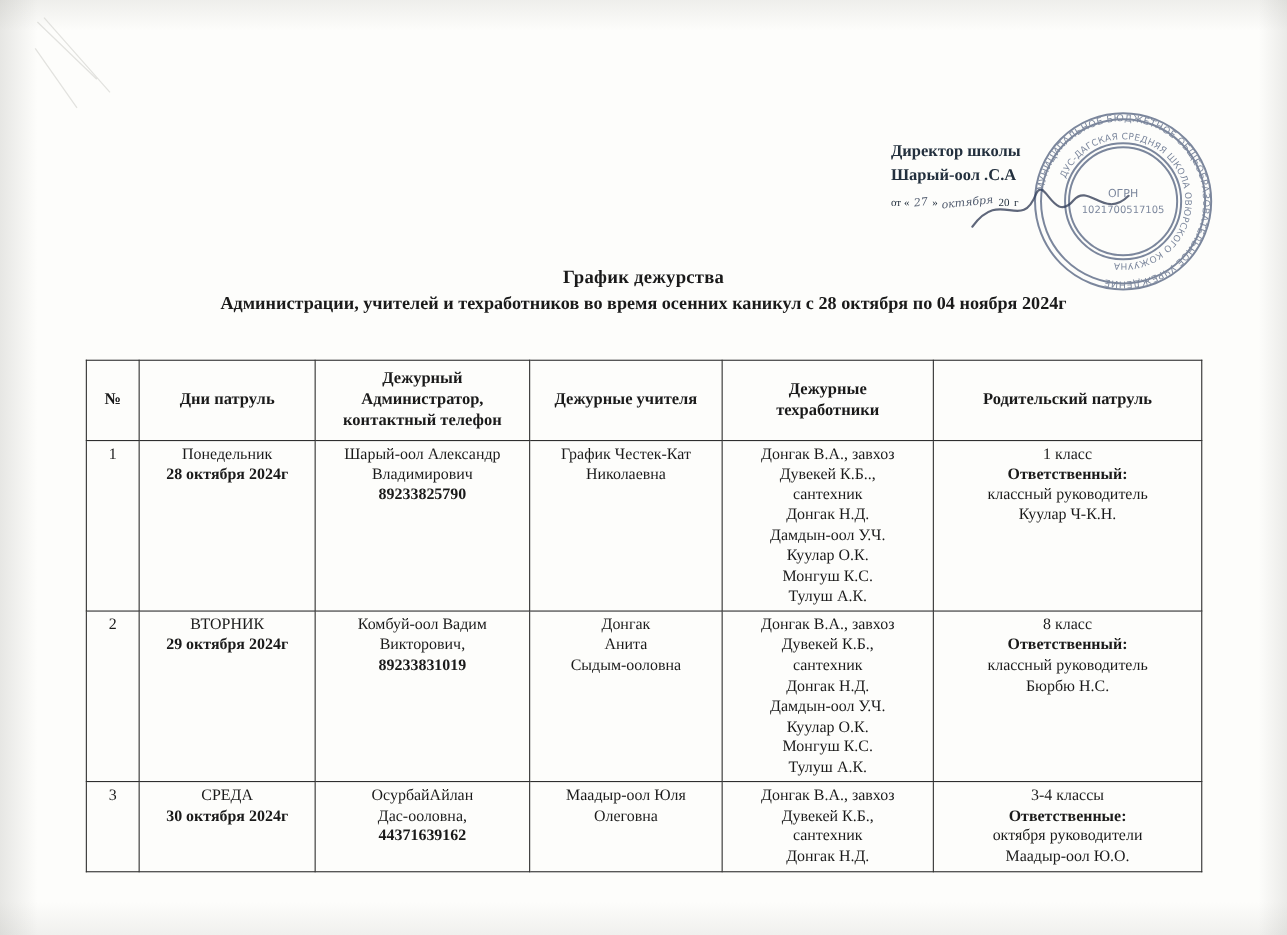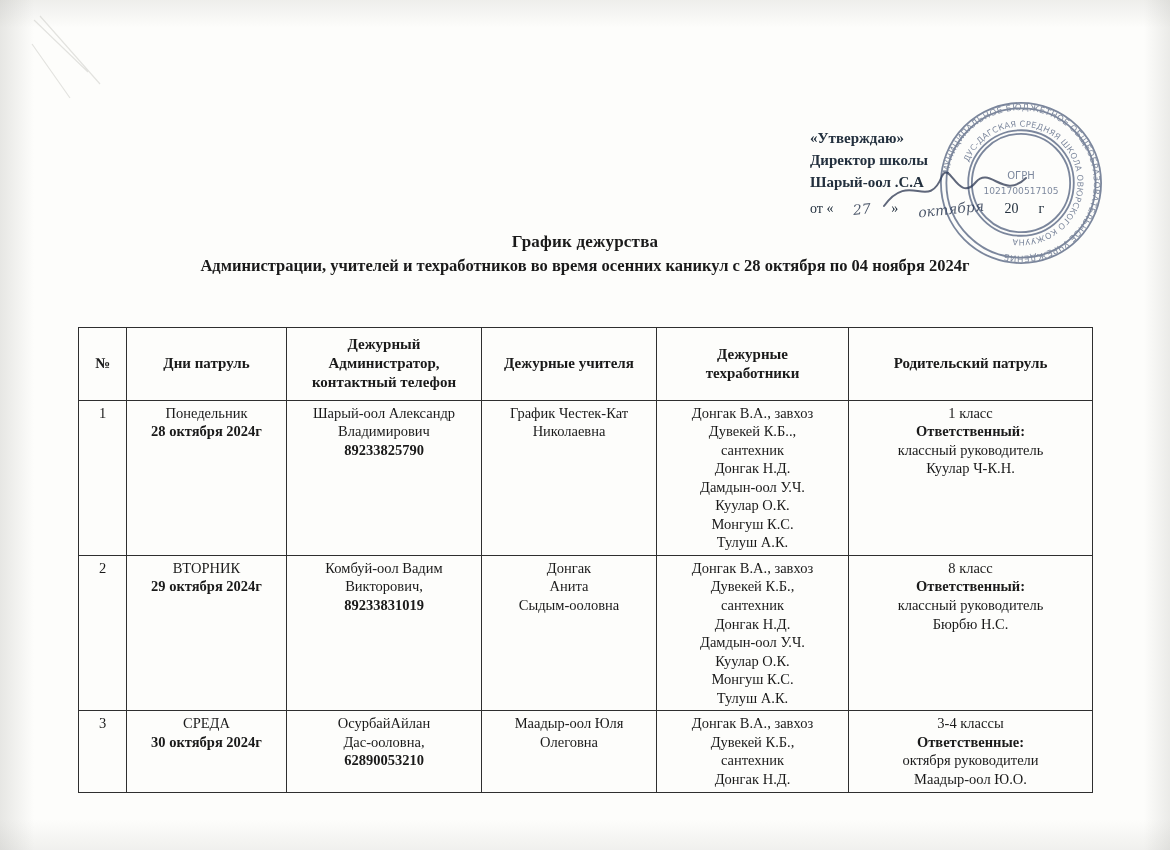--- a/index.html
+++ b/index.html
@@ -50,24 +50,24 @@
     font-size: 15px;
     line-height: 1.45;
     color: #23303e;
   }
   .approval .line {
     white-space: nowrap;
   }
   .approval .ln-strong { font-weight: 700; }
   .approval .date-line {
     margin-top: 6px;
-    font-size: 14px;
+    font-size: 10px;
     display: flex;
     align-items: flex-end;
-    gap: 20px;
+    gap: 4px;
   }
   .handwrite {
     font-family: "DejaVu Serif", serif;
     font-style: italic;
     color: #25324a;
     transform: rotate(-6deg);
     display: inline-block;
     opacity: .8;
   }
   
@@ -76,21 +76,21 @@
     left: 930px;
     top: 92px;
     width: 182px;
     height: 182px;
     pointer-events: none;
     opacity: .62;
   }
   
   .titles {
     position: absolute;
-    top: 232px;
+    top: 242px;
     left: 0;
     width: 1170px;
     text-align: center;
   }
   .title-main {
     font-size: 17px;
     font-weight: 700;
     letter-spacing: .2px;
   }
   .title-sub {
@@ -151,21 +151,20 @@
 
 <div class="page">
 
   <div class="scan-shade"></div>
 
   <svg class="fold" viewBox="0 0 120 90">
     <path d="M4 6 L58 58 M10 2 L70 70 M2 30 L40 84" stroke="#c9c9c4" stroke-width="1.2" fill="none"></path>
   </svg>
 
   <div class="approval">
-    <div class="line ln-strong">«Утверждаю»</div>
     <div class="line ln-strong">Директор школы</div>
     <div class="line ln-strong">Шарый-оол .С.А</div>
     <div class="date-line">
       <span>от «</span>
       <span class="handwrite">27</span>
       <span>»</span>
       <span class="handwrite">октября</span>
       <span>20</span>
       <span>г</span>
     </div>
@@ -298,21 +297,21 @@
 
       <tr>
         <td class="num">3</td>
         <td class="day">
           <span class="row-line d-name">СРЕДА</span>
           <span class="row-line d-date">30 октября  2024г</span>
         </td>
         <td class="admin">
           <span class="row-line">ОсурбайАйлан</span>
           <span class="row-line">Дас-ооловна,</span>
-          <span class="row-line phone">62890053210</span>
+          <span class="row-line phone">44371639162</span>
         </td>
         <td class="teacher">
           <span class="row-line">Маадыр-оол Юля</span>
           <span class="row-line">Олеговна</span>
         </td>
         <td class="tech">
           <span class="row-line">Донгак В.А., завхоз</span>
           <span class="row-line">Дувекей К.Б.,</span>
           <span class="row-line">сантехник</span>
           <span class="row-line">Донгак Н.Д.</span>

